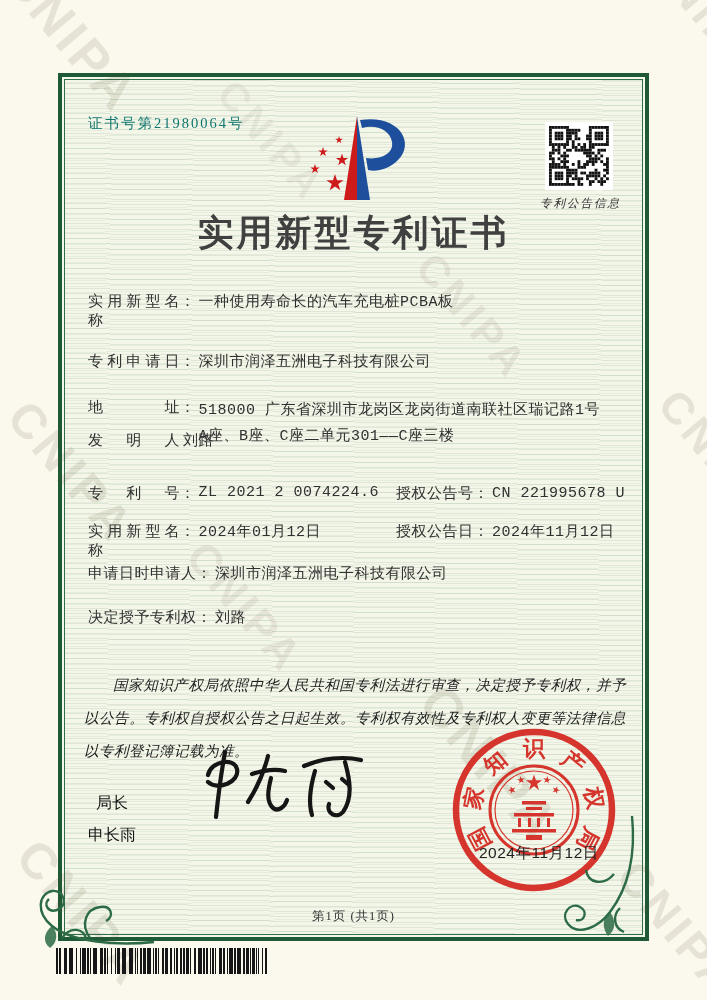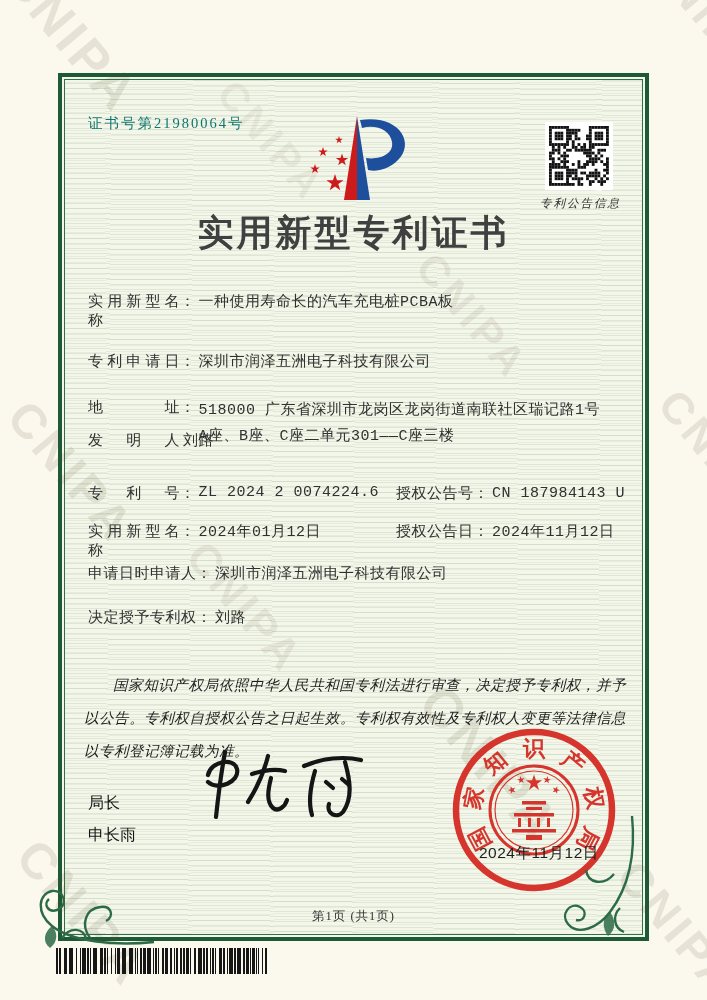--- a/index.html
+++ b/index.html
@@ -30,21 +30,21 @@
   .flabel{display:inline-block;width:92px;text-align:justify;text-align-last:justify;flex:none;}
   .flabel-wide{flex:none;}
   .colon{flex:none;}
   .fvalue{margin-left:3px;flex:none;font-family:Liberation Mono, monospace;}
   .addr{width:402px;line-height:26px;}
   .field-right{position:absolute;left:308px;top:0;display:flex;align-items:center;}
   .statement{position:absolute;left:84px;top:669px;width:542px;margin:0;
              font-size:14.5px;line-height:33px;text-align:justify;text-indent:2em;
              font-style:italic;letter-spacing:0.5px;color:#1d1d1d;}
   .director{position:absolute;left:88px;top:787px;font-size:16px;line-height:32px;
-            font-family:"Liberation Sans",sans-serif;color:#141414;}
+            font-family:"Liberation Sans",sans-serif;color:#141414;text-align:center;}
   .sig{position:absolute;left:194px;top:744px;}
   .seal{position:absolute;left:450px;top:726px;opacity:0.94;}
   .seal-date{position:absolute;left:479px;top:843px;font-size:15.5px;color:#1e1e1e;
              font-family:"Liberation Sans",sans-serif;letter-spacing:0.5px;}
   .footer{position:absolute;left:0;top:908px;width:100%;text-align:center;
           font-size:12.5px;color:#333;letter-spacing:1px;}
   .barcode{position:absolute;left:56px;top:948px;z-index:4;}
   .flourish-l{position:absolute;left:28px;top:876px;z-index:4;}
   .flourish-r{position:absolute;left:556px;top:812px;z-index:4;}
 </style>
@@ -356,25 +356,25 @@
 
     <div class="field" style="top:431px">
       <span class="flabel">发明人</span>
         <span class="colon"></span>
       <span class="fvalue">刘路</span>
     </div>
 
     <div class="field" style="top:484px">
       <span class="flabel">专利号</span>
         <span class="colon">：</span>
-      <span class="fvalue">ZL 2024 2 0074224.6</span>
+      <span class="fvalue">ZL 2021 2 0074224.6</span>
       <span class="field-right">
         <span class="flabel-wide">授权公告号</span>
           <span class="colon">：</span>
-        <span class="fvalue">CN 187984143 U</span>
+        <span class="fvalue">CN 221995678 U</span>
       </span>
     </div>
 
     <div class="field" style="top:522px">
       <span class="flabel">实用新型名称</span>
         <span class="colon">：</span>
       <span class="fvalue">2024年01月12日</span>
       <span class="field-right">
         <span class="flabel-wide">授权公告日</span>
           <span class="colon">：</span>

